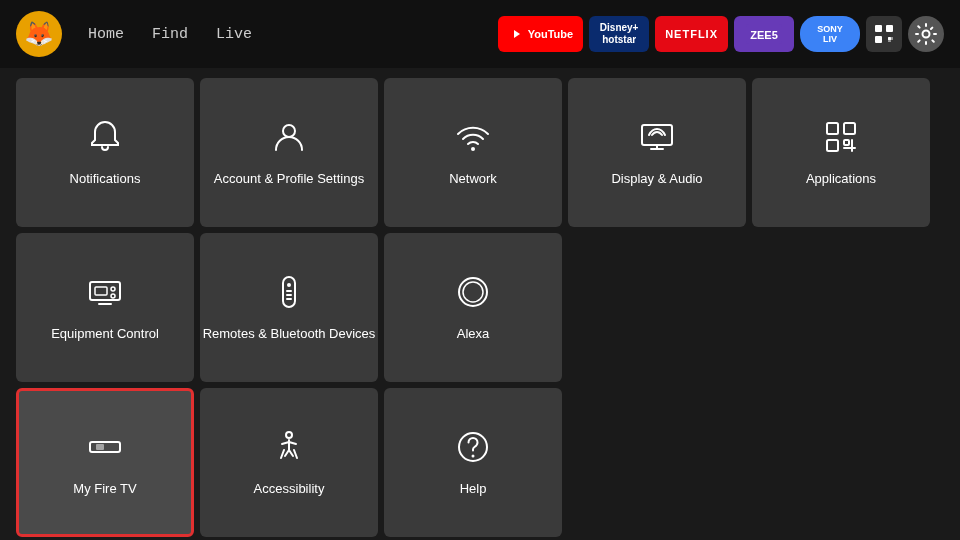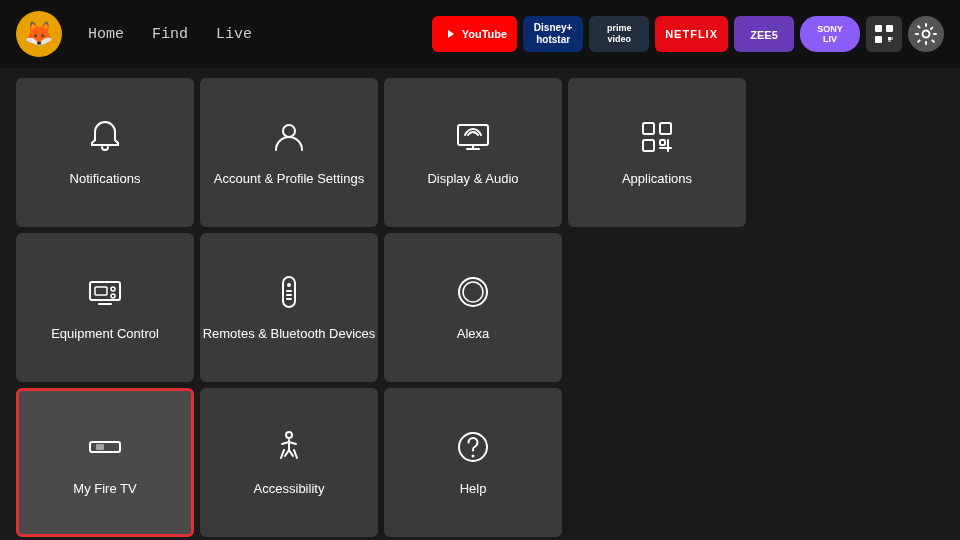--- a/index.html
+++ b/index.html
@@ -59,21 +59,21 @@
       font-weight: bold;
       color: #fff;
       overflow: hidden;
       min-width: 60px;
     }
     .app-youtube { background: #ff0000; }
     .app-disney { background: #0a2b6e; font-size: 10px; }
     .app-prime { background: #232f3e; font-size: 10px; }
     .app-netflix { background: #e50914; }
     .app-zee5 { background: #673ab7; }
-    .app-sony { background: #8b5cf6; font-size: 10px; border-radius: 17px; }
+    .app-sony { background: #3b82f6; font-size: 10px; border-radius: 17px; }
     .app-grid {
       width: 36px; height: 36px;
       border-radius: 6px;
       background: #333;
       display: flex; align-items: center; justify-content: center;
       font-size: 18px;
       cursor: pointer;
     }
     .app-settings {
       width: 36px; height: 36px;
@@ -146,21 +146,20 @@
     <div class="app-pill app-youtube">
       <span style="display:flex;align-items:center;gap:4px;">
         <svg width="16" height="12" viewBox="0 0 16 12">
             <rect width="16" height="12" rx="3" fill="#ff0000"></rect>
             <polygon points="6,2 12,6 6,10" fill="white"></polygon>
           </svg>
         YouTube
       </span>
     </div>
     <div class="app-pill app-disney" style="font-size:10px;text-align:center;line-height:1.2;">Disney+<br>hotstar</div>
-    <div class="app-pill app-prime" style="font-size:9px;text-align:center;line-height:1.2;">prime<br>video</div>
     <div class="app-pill app-netflix" style="letter-spacing:1px;font-weight:900;text-align:right;">NETFLIX</div>
     <div class="app-pill app-zee5" style="font-weight:900;">
       <svg width="36" height="20" viewBox="0 0 36 20">
         <rect width="36" height="20" rx="3" fill="#673ab7"></rect>
         <text x="18" y="15" text-anchor="middle" fill="white" font-size="11" font-weight="bold">ZEE5</text>
       </svg>
     </div>
     <div class="app-pill app-sony" style="font-size:9px;text-align:center;">SONY<br>LIV</div>
     <div class="app-grid">
       <svg width="20" height="20" viewBox="0 0 20 20">
@@ -198,20 +197,31 @@
     <div class="grid-cell">
       <div class="cell-icon">
         <svg class="icon-svg" viewBox="0 0 38 38" fill="none">
           <circle cx="19" cy="13" r="6" stroke="white" stroke-width="2"></circle>
           <path d="M6 32c0-7.18 5.82-13 13-13s13 5.82 13 13" stroke="white" stroke-width="2" stroke-linecap="round"></path>
         </svg>
       </div>
       <div class="cell-label">Account &amp; Profile Settings</div>
     </div>
 
+    <div class="grid-cell">
+      <div class="cell-icon">
+        <svg class="icon-svg" viewBox="0 0 38 38" fill="none">
+          <path d="M4 16c8.28-8.28 21.72-8.28 30 0" stroke="white" stroke-width="2" stroke-linecap="round"></path>
+          <path d="M9 21c5.52-5.52 14.48-5.52 20 0" stroke="white" stroke-width="2" stroke-linecap="round"></path>
+          <path d="M14 26c2.76-2.76 7.24-2.76 10 0" stroke="white" stroke-width="2" stroke-linecap="round"></path>
+          <circle cx="19" cy="31" r="2" fill="white"></circle>
+        </svg>
+      </div>
+      <div class="cell-label">Network</div>
+    </div>
 
     <div class="grid-cell">
       <div class="cell-icon">
         <svg class="icon-svg" viewBox="0 0 38 38" fill="none">
           <rect x="4" y="7" width="30" height="20" rx="2" stroke="white" stroke-width="2"></rect>
           <path d="M13 31h12M19 27v4" stroke="white" stroke-width="2" stroke-linecap="round"></path>
           <path d="M24 17c-1.5-2-4-3-5-3s-3.5 1-5 3" stroke="white" stroke-width="2" stroke-linecap="round"></path>
           <path d="M27 17c-2-4-5-6-8-6s-6 2-8 6" stroke="white" stroke-width="2" stroke-linecap="round"></path>
         </svg>
       </div>

